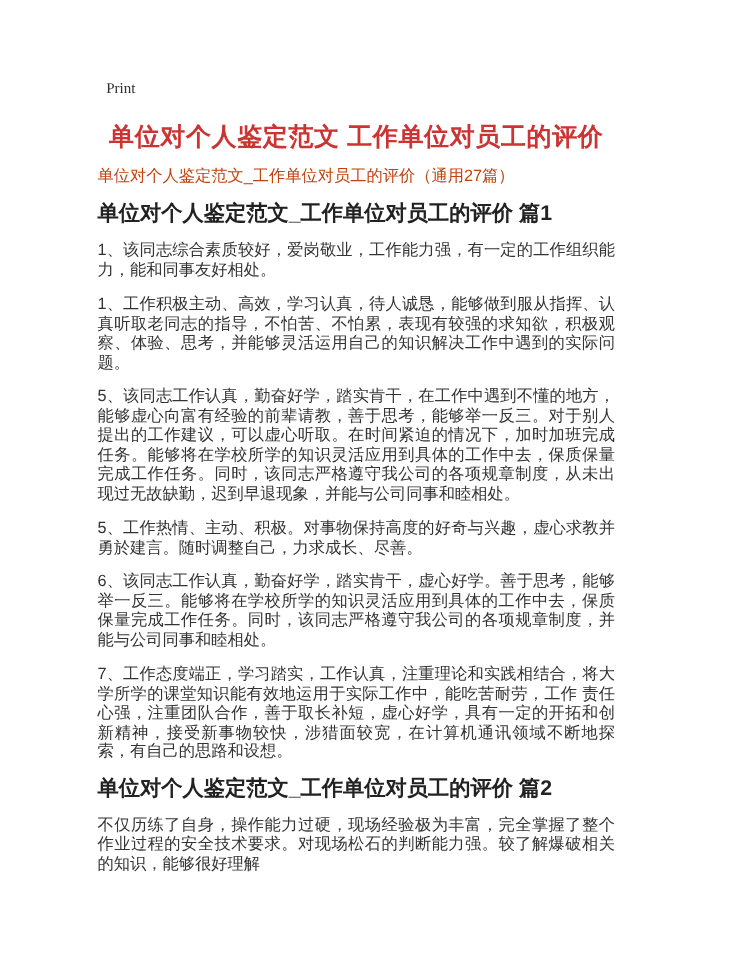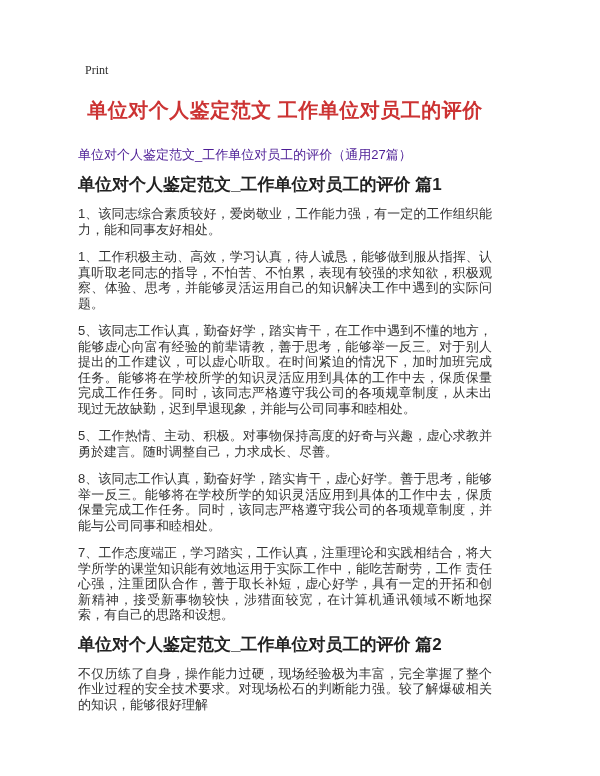--- a/index.html
+++ b/index.html
@@ -29,24 +29,24 @@
   .doc-title {
     margin: 20px 0 0 0;
     font-size: 20px;
     font-weight: bold;
     line-height: 24px;
     text-align: center;
     color: #cc3333;
     letter-spacing: 0.5px;
   }
   .doc-subtitle {
-    margin: 25px 0 0 0;
+    margin: 11px 0 0 0;
     font-size: 13px;
     line-height: 16px;
-    color: #4c1d95;
+    color: #c2410c;
   }
   .section-heading {
     margin: 14px 0 13px 0;
     font-size: 17px;
     font-weight: bold;
     line-height: 16px;
     color: #222222;
   }
   .para {
     margin: 0 0 12px 0;
@@ -66,20 +66,20 @@
   <h1 class="doc-title" style="color: rgb(204, 51, 51); text-align: center;">单位对个人鉴定范文 工作单位对员工的评价</h1>
 
   <p class="doc-subtitle">单位对个人鉴定范文_工作单位对员工的评价（通用27篇）</p>
 
   <h2 class="section-heading">单位对个人鉴定范文_工作单位对员工的评价 篇1</h2>
 
   <p class="para">1、该同志综合素质较好，爱岗敬业，工作能力强，有一定的工作组织能力，能和同事友好相处。</p>
   <p class="para">1、工作积极主动、高效，学习认真，待人诚恳，能够做到服从指挥、认真听取老同志的指导，不怕苦、不怕累，表现有较强的求知欲，积极观察、体验、思考，并能够灵活运用自己的知识解决工作中遇到的实际问题。</p>
   <p class="para">5、该同志工作认真，勤奋好学，踏实肯干，在工作中遇到不懂的地方，能够虚心向富有经验的前辈请教，善于思考，能够举一反三。对于别人提出的工作建议，可以虚心听取。在时间紧迫的情况下，加时加班完成任务。能够将在学校所学的知识灵活应用到具体的工作中去，保质保量完成工作任务。同时，该同志严格遵守我公司的各项规章制度，从未出现过无故缺勤，迟到早退现象，并能与公司同事和睦相处。</p>
   <p class="para">5、工作热情、主动、积极。对事物保持高度的好奇与兴趣，虚心求教并勇於建言。随时调整自己，力求成长、尽善。</p>
-  <p class="para">8、该同志工作认真，勤奋好学，踏实肯干，虚心好学。善于思考，能够举一反三。能够将在学校所学的知识灵活应用到具体的工作中去，保质保量完成工作任务。同时，该同志严格遵守我公司的各项规章制度，并能与公司同事和睦相处。</p>
+  <p class="para">6、该同志工作认真，勤奋好学，踏实肯干，虚心好学。善于思考，能够举一反三。能够将在学校所学的知识灵活应用到具体的工作中去，保质保量完成工作任务。同时，该同志严格遵守我公司的各项规章制度，并能与公司同事和睦相处。</p>
   <p class="para">7、工作态度端正，学习踏实，工作认真，注重理论和实践相结合，将大学所学的课堂知识能有效地运用于实际工作中，能吃苦耐劳，工作 责任心强，注重团队合作，善于取长补短，虚心好学，具有一定的开拓和创新精神，接受新事物较快，涉猎面较宽，在计算机通讯领域不断地探索，有自己的思路和设想。</p>
 
   <h2 class="section-heading">单位对个人鉴定范文_工作单位对员工的评价 篇2</h2>
 
   <p class="para">不仅历练了自身，操作能力过硬，现场经验极为丰富，完全掌握了整个作业过程的安全技术要求。对现场松石的判断能力强。较了解爆破相关的知识，能够很好理解</p>
 
 </div>
 
 </body></html>

